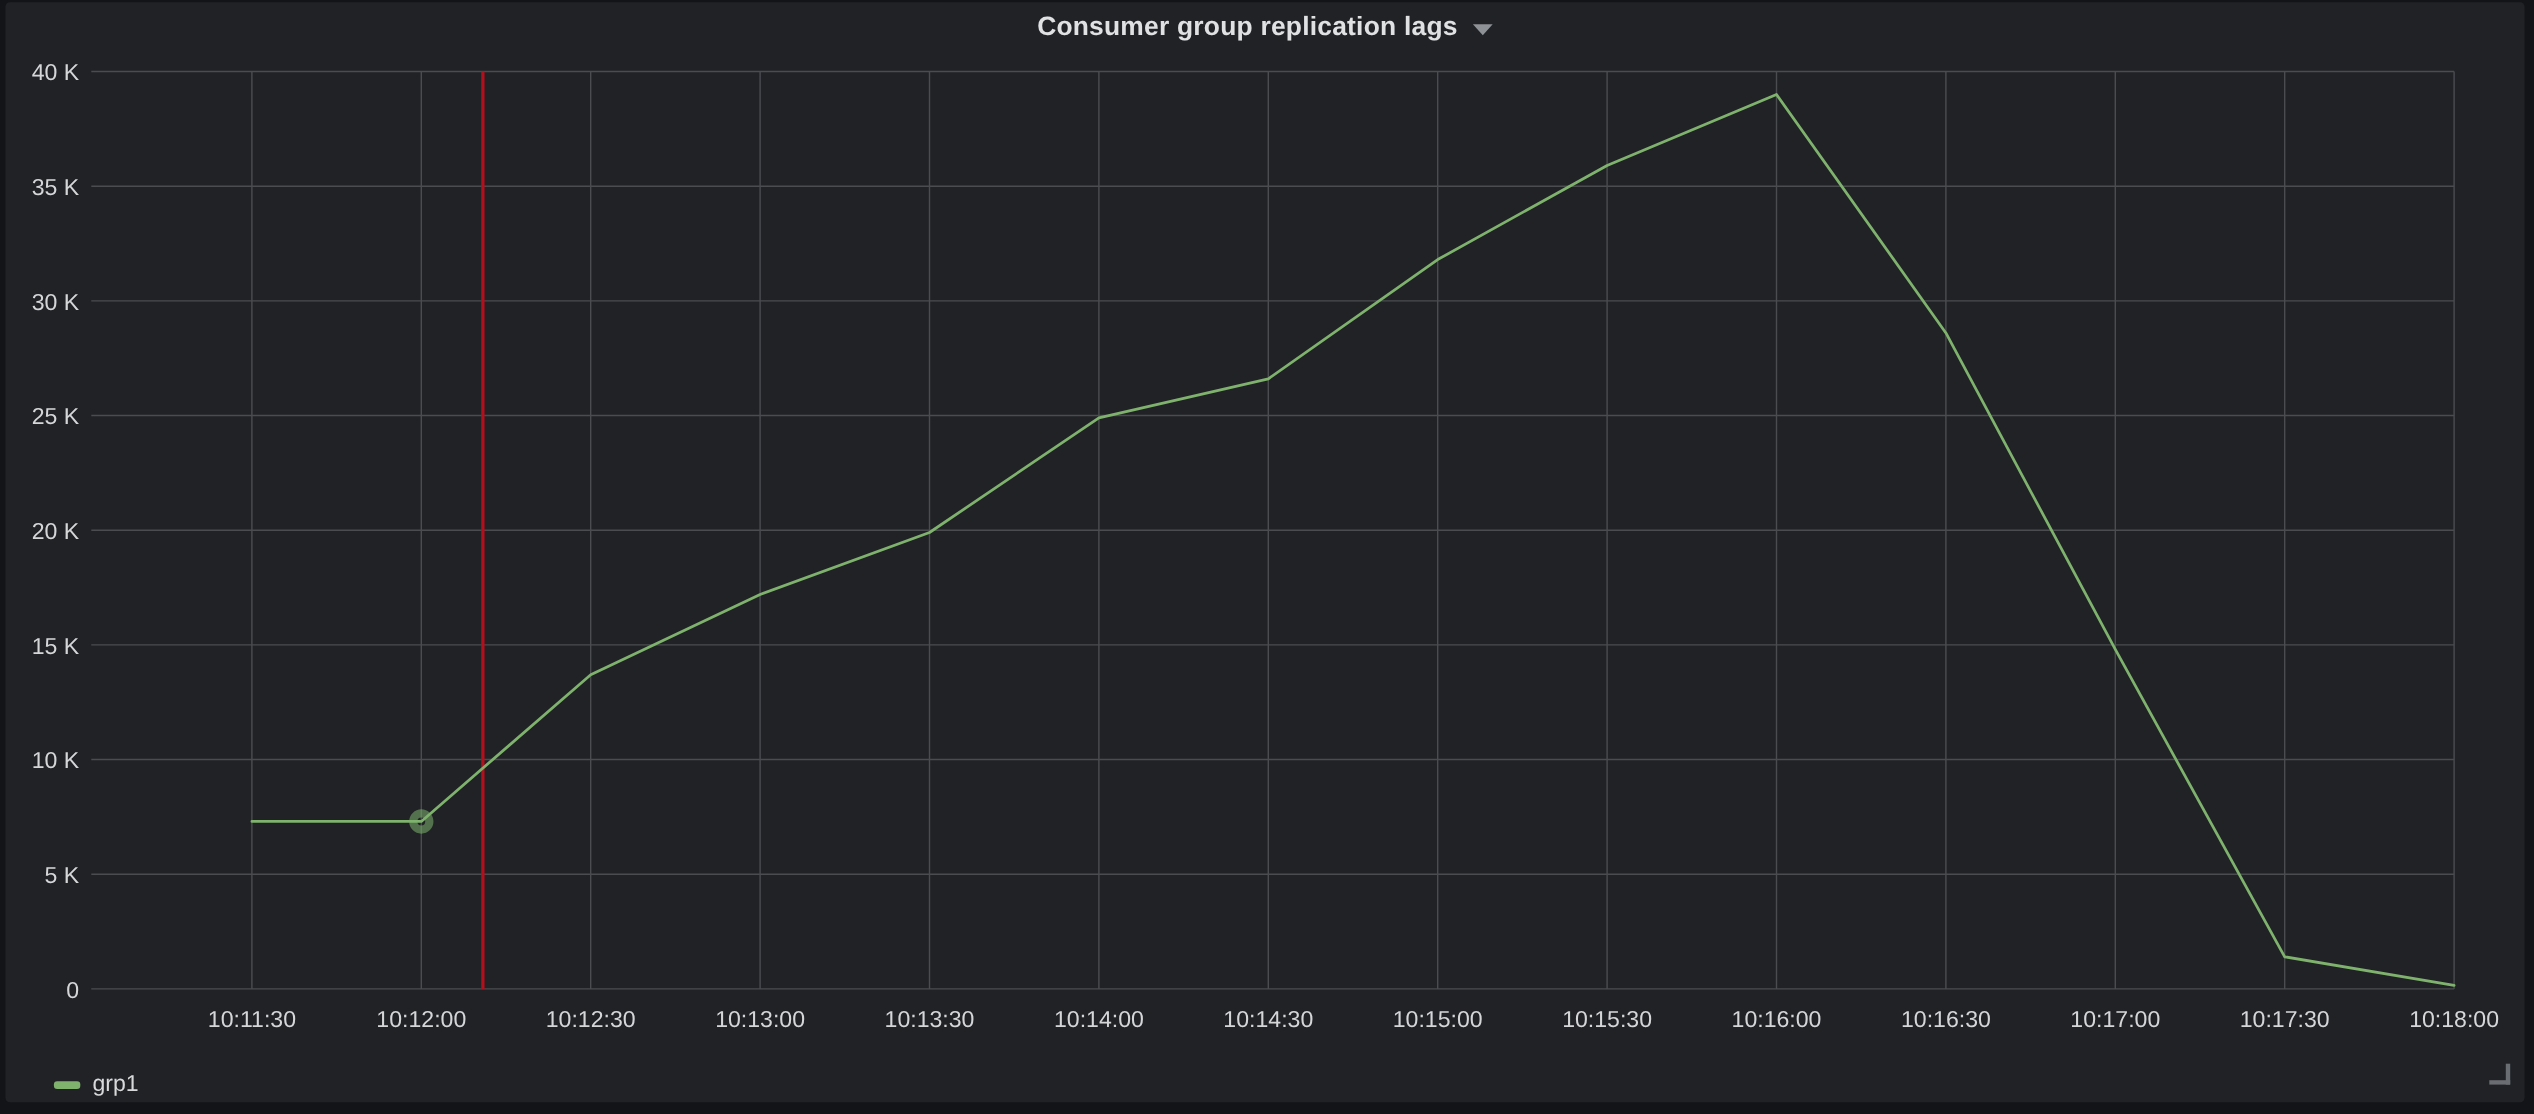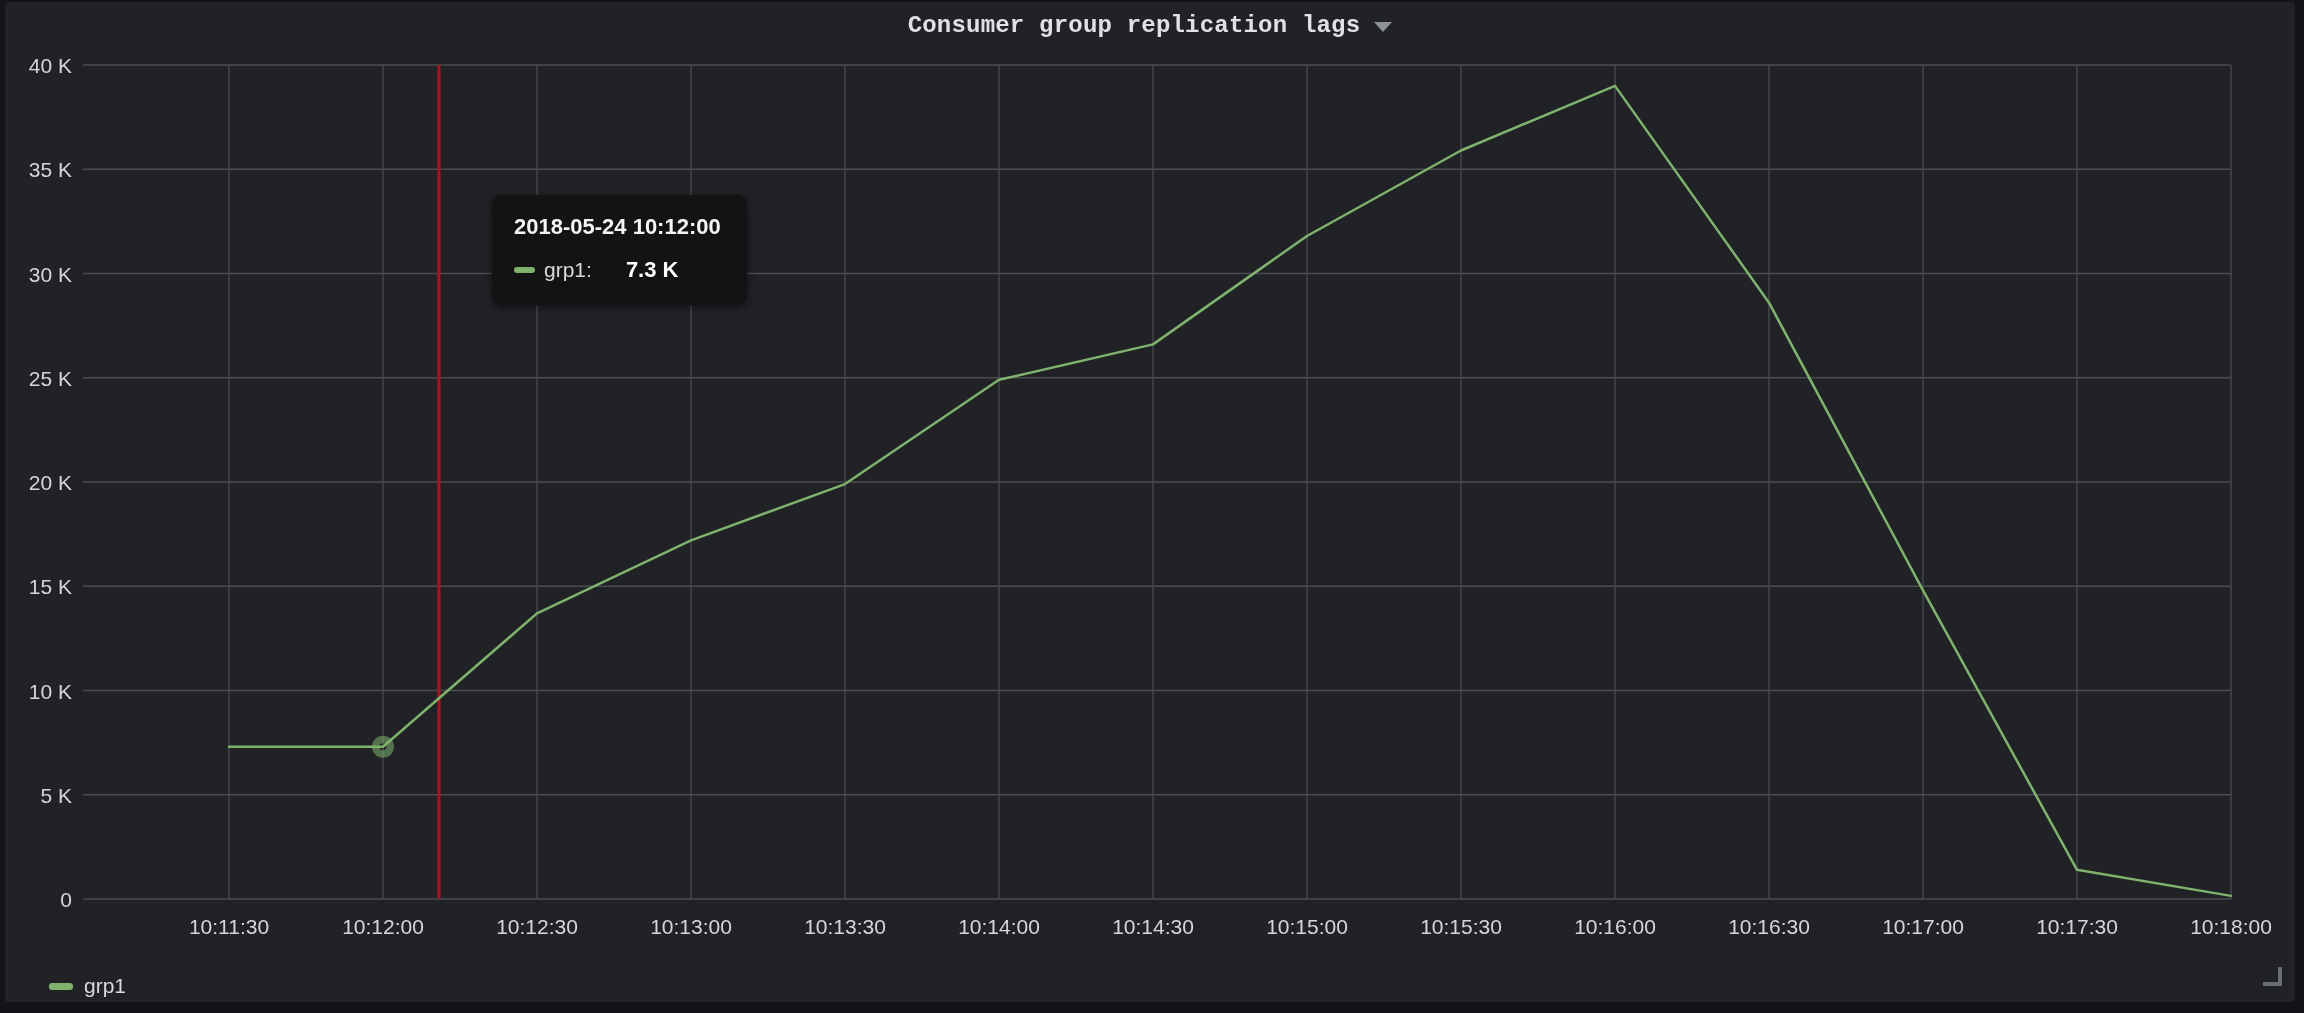--- a/index.html
+++ b/index.html
@@ -1,19 +1,19 @@
 <!DOCTYPE html>
 <html><head>
 <meta charset="utf-8">
 <style>
   html,body{margin:0;padding:0;background:#131418;width:2304px;height:1013px;overflow:hidden;
     font-family:"Liberation Sans", sans-serif;}
   .page{position:absolute;left:0;top:0;width:2304px;height:1013px;background:#131418;}
   .panel{position:absolute;left:5px;top:2px;width:2290px;height:1000px;background:#202226;border-radius:4px;}
-  .panel-header{position:absolute;left:0;top:0;width:100%;height:46px;display:flex;align-items:center;justify-content:center;cursor:pointer;font-family:Liberation Mono, monospace;}
+  .panel-header{position:absolute;left:0;top:0;width:100%;height:46px;display:flex;align-items:center;justify-content:center;cursor:pointer;}
   .panel-title{color:#e0e1e3;font-size:24px;font-weight:bold;letter-spacing:.2px;}
   .caret{width:0;height:0;border-left:9px solid transparent;border-right:9px solid transparent;
     border-top:10px solid #8e9196;margin-left:14px;margin-top:4px;display:inline-block;}
   svg.chart{position:absolute;left:0;top:0;width:2304px;height:1013px;}
   .tooltip{position:absolute;left:487px;top:193px;background:#131313;border-radius:9px;
     padding:19px 26px 22px 22px;box-shadow:0 2px 10px rgba(0,0,0,.5);white-space:nowrap;}
   .tooltip-time{color:#f4f4f4;font-size:22px;font-weight:bold;margin-bottom:17px;}
   .tooltip-row{display:flex;align-items:center;font-size:21px;color:#d8d9da;}
   .dash{display:inline-block;width:21px;height:6px;border-radius:3px;background:#7eb26d;}
   .tooltip-row .dash{margin-right:9px;}
@@ -80,28 +80,20 @@
         <text x="1918" y="932" text-anchor="middle" fill="#d5d6d8" font-size="21">10:17:00</text>
         <line x1="2072" y1="63" x2="2072" y2="897" stroke="#4a4c50" stroke-width="1.3"></line>
         <text x="2072" y="932" text-anchor="middle" fill="#d5d6d8" font-size="21">10:17:30</text>
         <line x1="2226" y1="63" x2="2226" y2="897" stroke="#4a4c50" stroke-width="1.3"></line>
         <text x="2226" y="932" text-anchor="middle" fill="#d5d6d8" font-size="21">10:18:00</text>
         <line x1="434" y1="63" x2="434" y2="897" stroke="#b1101c" stroke-width="3"></line>
         <polyline points="224,744.7950000000001 378,744.7950000000001 532,611.355 686,538.38 840,482.08500000000004 994,377.83500000000004 1148,342.39 1302,233.9699999999999 1456,148.485 1610,83.85000000000002 1764,300.68999999999994 1918,588.4200000000001 2072,867.81 2226,893.8725" fill="none" stroke="#7eb26d" stroke-width="2.5" stroke-linejoin="round" stroke-linecap="round"></polyline>
         <circle cx="378" cy="744.7950000000001" r="7.3" fill="none" stroke="rgba(126,178,109,0.55)" stroke-width="7.5"></circle>
       </svg>
 
-    <div class="tooltip">
-      <div class="tooltip-time">2018-05-24 10:12:00</div>
-      <div class="tooltip-row">
-        <span class="dash"></span>
-        <span class="tooltip-series">grp1:</span>
-        <span class="tooltip-value">7.3 K</span>
-      </div>
-    </div>
 
     <div class="legend">
       <span class="dash"></span>
       <span class="legend-label">grp1</span>
     </div>
 
     <div class="resize-handle"></div>
   </div>
 </div>
 

